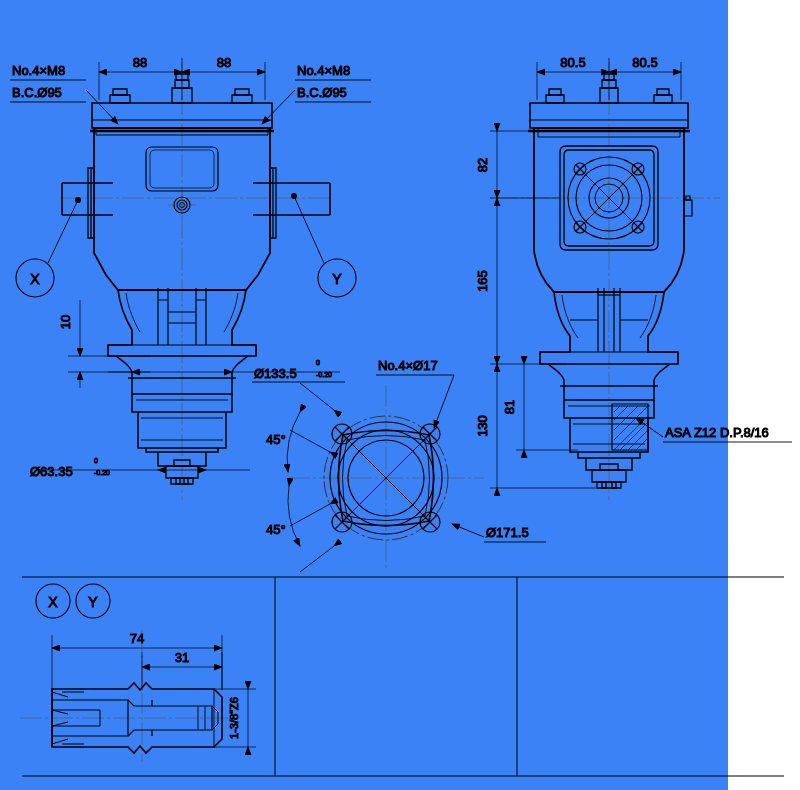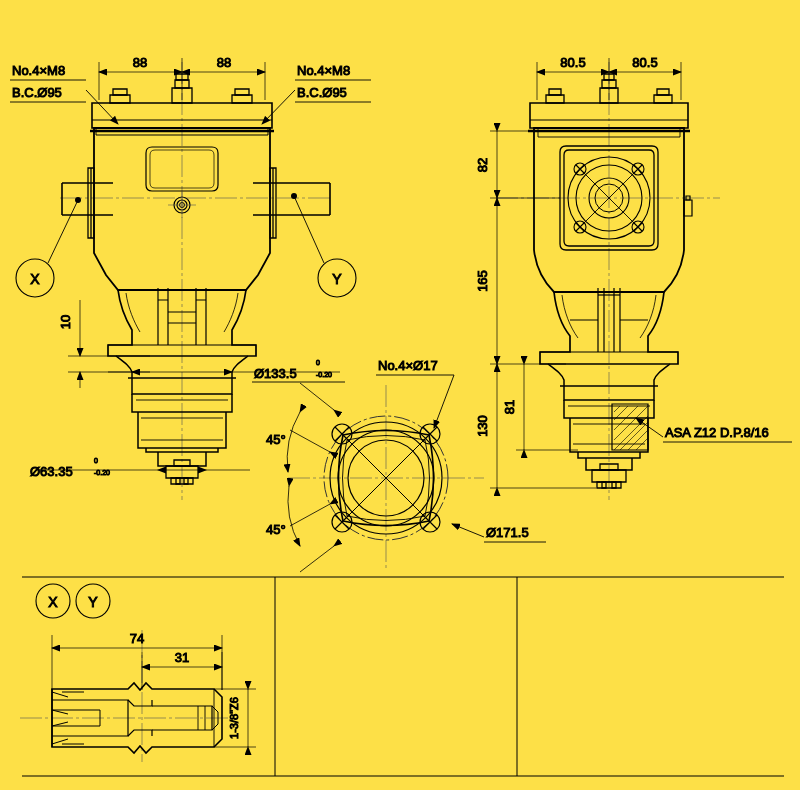--- a/index.html
+++ b/index.html
@@ -1,18 +1,18 @@
 <!DOCTYPE html>
 <html><head>
 <meta charset="utf-8">
 <title>Gearbox Technical Drawing</title>
 <style>
   html,body{margin:0;padding:0;background:#ffffff;}
   body{width:800px;height:790px;font-family:"Liberation Sans",sans-serif;overflow:hidden;}
-  #sheet{position:relative;width:800px;height:790px;background:#fde047;}
+  #sheet{position:relative;width:728px;height:790px;background:#3b82f6;}
   svg{display:block;}
   .dimtxt{font-family:"Liberation Sans",sans-serif;font-size:13px;fill:#000;}
   .dimtxt.sm{font-size:11px;}
   .tol{font-family:"Liberation Sans",sans-serif;font-size:7px;fill:#000;}
   .lbl{font-family:"Liberation Sans",sans-serif;font-size:13px;fill:#000;}
   .viewltr{font-family:"Liberation Sans",sans-serif;font-size:14px;fill:#000;}
 </style>
 </head>
 <body>
 

